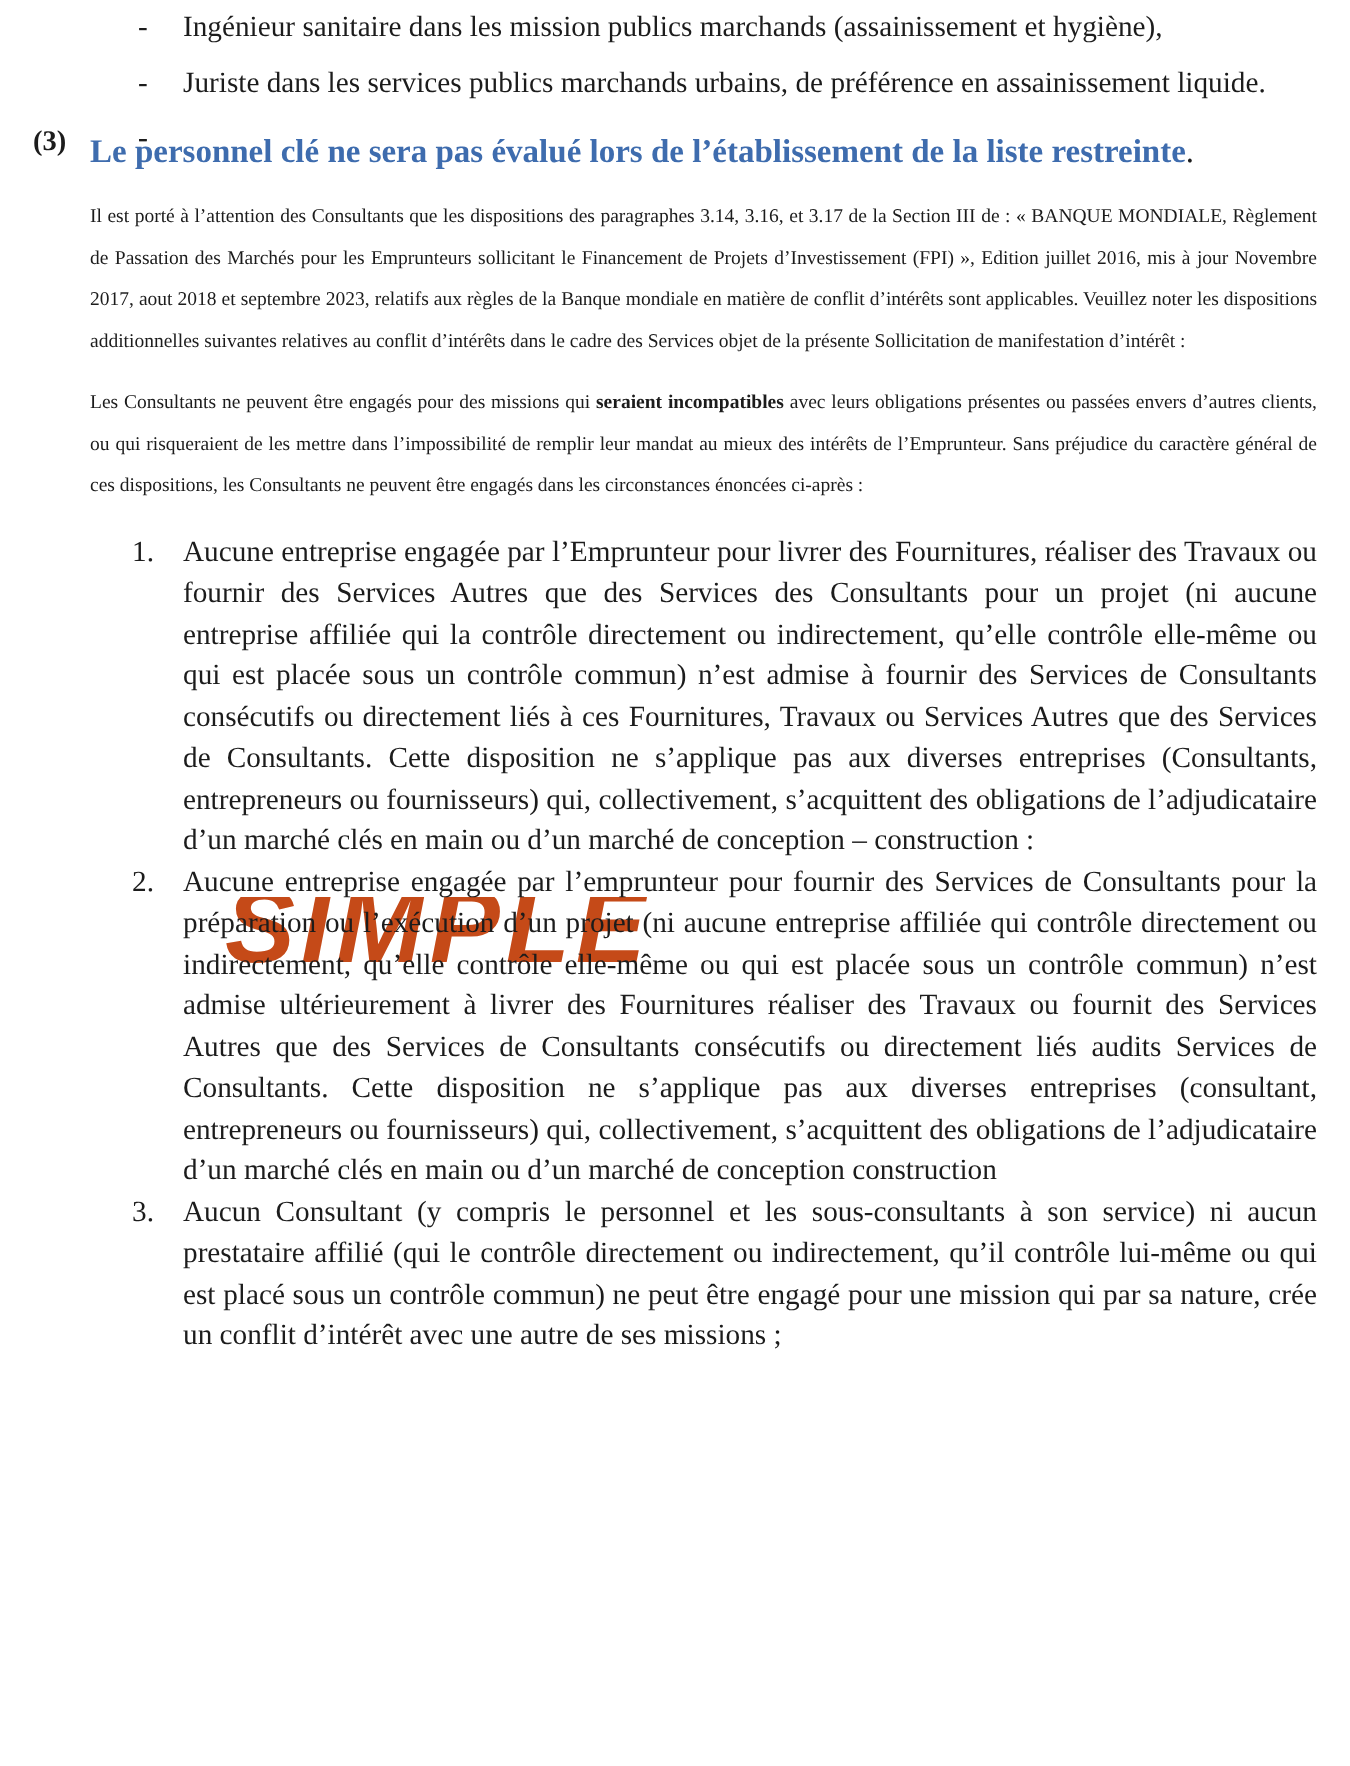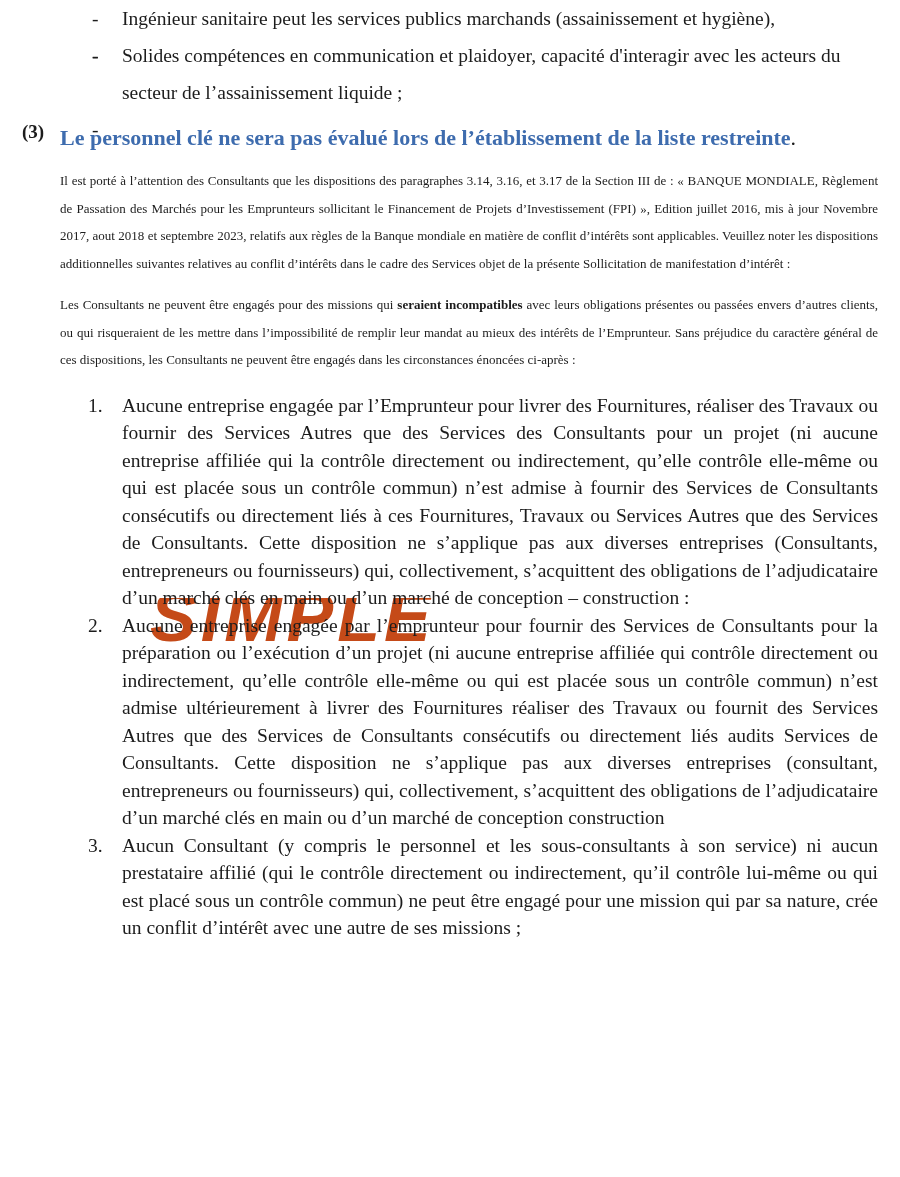--- a/index.html
+++ b/index.html
@@ -141,28 +141,28 @@
 
   <div class="watermark">
     <span>SIMPLE</span>
   </div>
 
   <div class="content">
 
     <ul class="dash-list">
       <li class="dash-item">
         <span class="dash">-</span>
-        <span>Ingénieur sanitaire peut les services publics marchands (assainissement et hygiène),</span>
+        <span>Ingénieur sanitaire dans les mission publics marchands (assainissement et hygiène),</span>
       </li>
       <li class="dash-item">
         <span class="dash">-</span>
+        <span>Juriste dans les services publics marchands urbains, de préférence en assainissement liquide.</span>
       </li>
       <li class="dash-item">
         <span class="dash">-</span>
-        <span>Solides compétences en communication et plaidoyer, capacité d'interagir avec les acteurs du secteur de l’assainissement liquide ;</span>
       </li>
       <li class="dash-item">
         <span class="dash">-</span>
       </li>
     </ul>
 
     <div class="heading-num">
       <span class="marker">(3)</span>
     </div>
 

